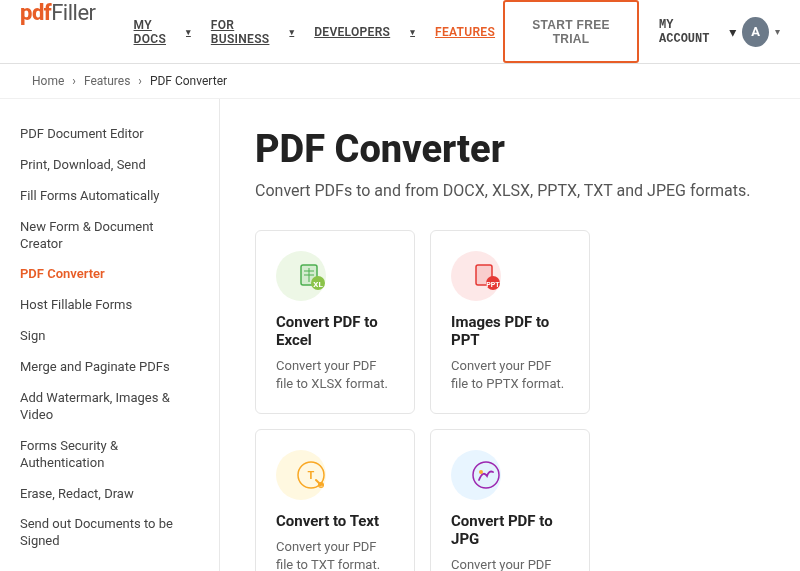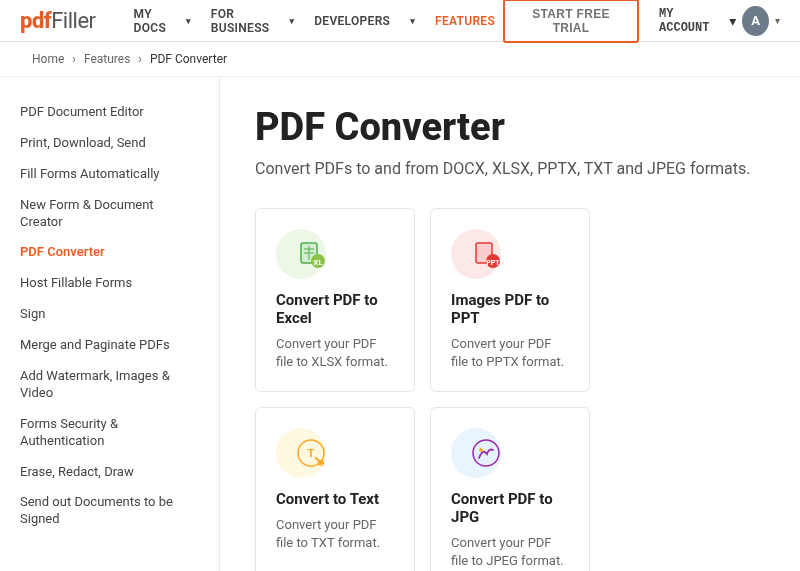--- a/index.html
+++ b/index.html
@@ -1,30 +1,30 @@
 <!DOCTYPE html>
 <html><head>
   <meta charset="utf-8">
   <style>
     * { box-sizing: border-box; margin: 0; padding: 0; }
     body { font-family: -apple-system, BlinkMacSystemFont, 'Segoe UI', Roboto, sans-serif; background: #fff; color: #333; font-size: 14px; }
 
     
     .header {
-      display: flex; align-items: center; padding: 0 20px;
-      height: 42px; border-bottom: 1px solid #e0e0e0;
+      display: flex; padding: 0 20px;
+      height: 64px; border-bottom: 1px solid #e0e0e0;
       background: #fff;
     }
     .logo { color: #e85d26; font-weight: 800; font-size: 22px; margin-right: 30px; letter-spacing: -0.5px; }
     .logo span { color: #555; font-weight: 400; }
     .nav { display: flex; align-items: center; gap: 4px; flex: 1; }
     .nav-item {
       font-size: 12px; font-weight: 600; color: #444; padding: 6px 8px;
       cursor: pointer; display: flex; align-items: center; gap: 20px;
-      text-transform: uppercase; letter-spacing: 0.3px;
+      text-transform: uppercase; letter-spacing: 0.3px; text-decoration: underline;
     }
     .nav-item.features { color: #e85d26; }
     .nav-item .chevron { font-size: 9px; }
     .start-trial-btn {
       border: 2px solid #e85d26; color: #737373; background: #fff;
       padding: 6px 12px; font-size: 12px; font-weight: 700;
       cursor: pointer; border-radius: 3px; text-transform: uppercase;
       letter-spacing: 0.3px; margin-right: 20px;
     }
     .account-area { display: flex; align-items: center; gap: 6px; cursor: pointer; }

